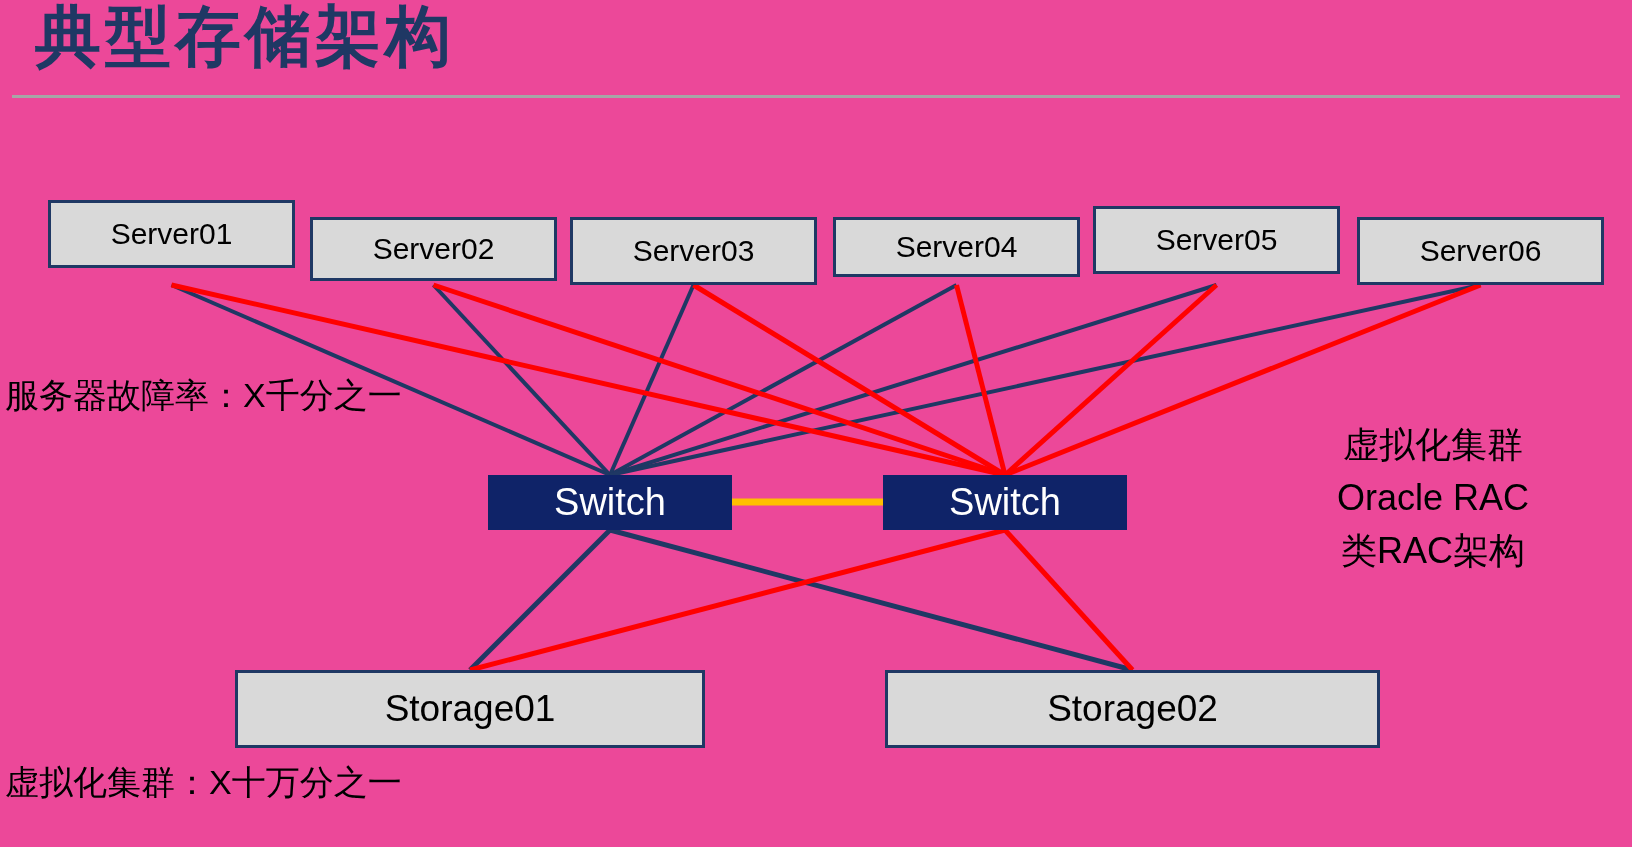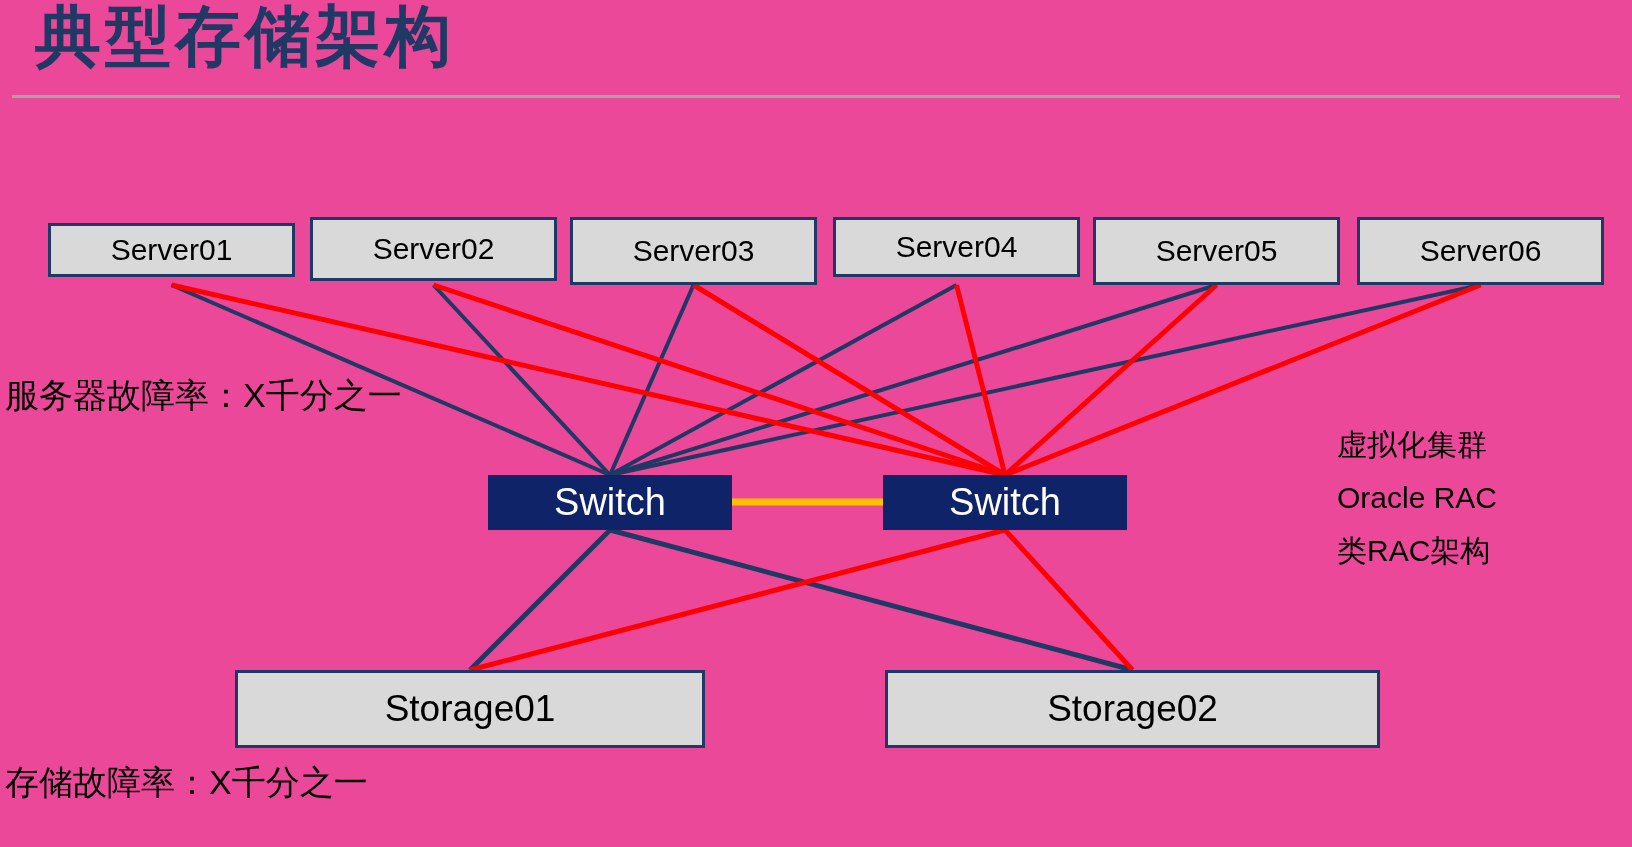--- a/index.html
+++ b/index.html
@@ -41,21 +41,21 @@
     background:var(--box-fill); border:3px solid var(--box-border);
     font-size:37px; color:#000;
   }
   .annotation{
     position:absolute; color:#000; font-size:34px; z-index:3; white-space:nowrap;
   }
   #ann-server-failure{ left:5px;  top:373px; }
   #ann-storage-failure{ left:5px; top:760px; }
   #cluster-note{
     position:absolute; left:1337px; top:418px; z-index:3;
-    font-size:30px; line-height:53px; color:#000; white-space:nowrap;
+    font-size:36px; line-height:53px; color:#000; white-space:nowrap;text-align:center;
   }
 </style>
 </head>
 <body>
 
 <div id="slide">
 
   <h1 id="slide-title">典型存储架构</h1>
 
   <div id="title-rule"></div>
@@ -74,33 +74,33 @@
       <line x1="693.5" y1="285" x2="1005" y2="475" stroke="#FF0000" stroke-width="5"></line>
       <line x1="956.5" y1="285" x2="1005" y2="475" stroke="#FF0000" stroke-width="5"></line>
       <line x1="1216.5" y1="285" x2="1005" y2="475" stroke="#FF0000" stroke-width="5"></line>
       <line x1="1480.5" y1="285" x2="1005" y2="475" stroke="#FF0000" stroke-width="5"></line>
       <line x1="1005" y1="530" x2="470" y2="670" stroke="#FF0000" stroke-width="5"></line>
       <line x1="1005" y1="530" x2="1132.5" y2="670" stroke="#FF0000" stroke-width="5"></line>
       <line x1="732" y1="502" x2="883" y2="502" stroke="#FFC000" stroke-width="7"></line>
     </svg>
 
   <div id="nodes-layer">
-      <div class="node server" style="left: 48px; top: 223px; width: 247px; height: 54px;">
+      <div class="node server" style="left: 48px; top: 200px; width: 247px; height: 68px;">
         <span>Server01</span>
       </div>
       <div class="node server" style="left: 310px; top: 217px; width: 247px; height: 64px;">
         <span>Server02</span>
       </div>
       <div class="node server" style="left: 570px; top: 217px; width: 247px; height: 68px;">
         <span>Server03</span>
       </div>
       <div class="node server" style="left: 833px; top: 217px; width: 247px; height: 60px;">
         <span>Server04</span>
       </div>
-      <div class="node server" style="left: 1093px; top: 217px; width: 247px; height: 68px;">
+      <div class="node server" style="left: 1093px; top: 206px; width: 247px; height: 68px;">
         <span>Server05</span>
       </div>
       <div class="node server" style="left: 1357px; top: 217px; width: 247px; height: 68px;">
         <span>Server06</span>
       </div>
       <div class="node switch" style="left: 488px; top: 475px; width: 244px; height: 55px;">
         <span>Switch</span>
       </div>
       <div class="node switch" style="left: 883px; top: 475px; width: 244px; height: 55px;">
         <span>Switch</span>
@@ -108,21 +108,21 @@
       <div class="node storage" style="left: 235px; top: 670px; width: 470px; height: 78px;">
         <span>Storage01</span>
       </div>
       <div class="node storage" style="left: 885px; top: 670px; width: 495px; height: 78px;">
         <span>Storage02</span>
       </div>
     </div>
 
   <div id="ann-server-failure" class="annotation">服务器故障率：X千分之一</div>
 
-  <div id="ann-storage-failure" class="annotation">存储故障率：X千分之一</div>
+  <div id="ann-storage-failure" class="annotation">虚拟化集群：X十万分之一</div>
 
   <div id="cluster-note">
     <div>虚拟化集群</div>
     <div>Oracle RAC</div>
     <div>类RAC架构</div>
   </div>
 
 </div>
 
 </body></html>

